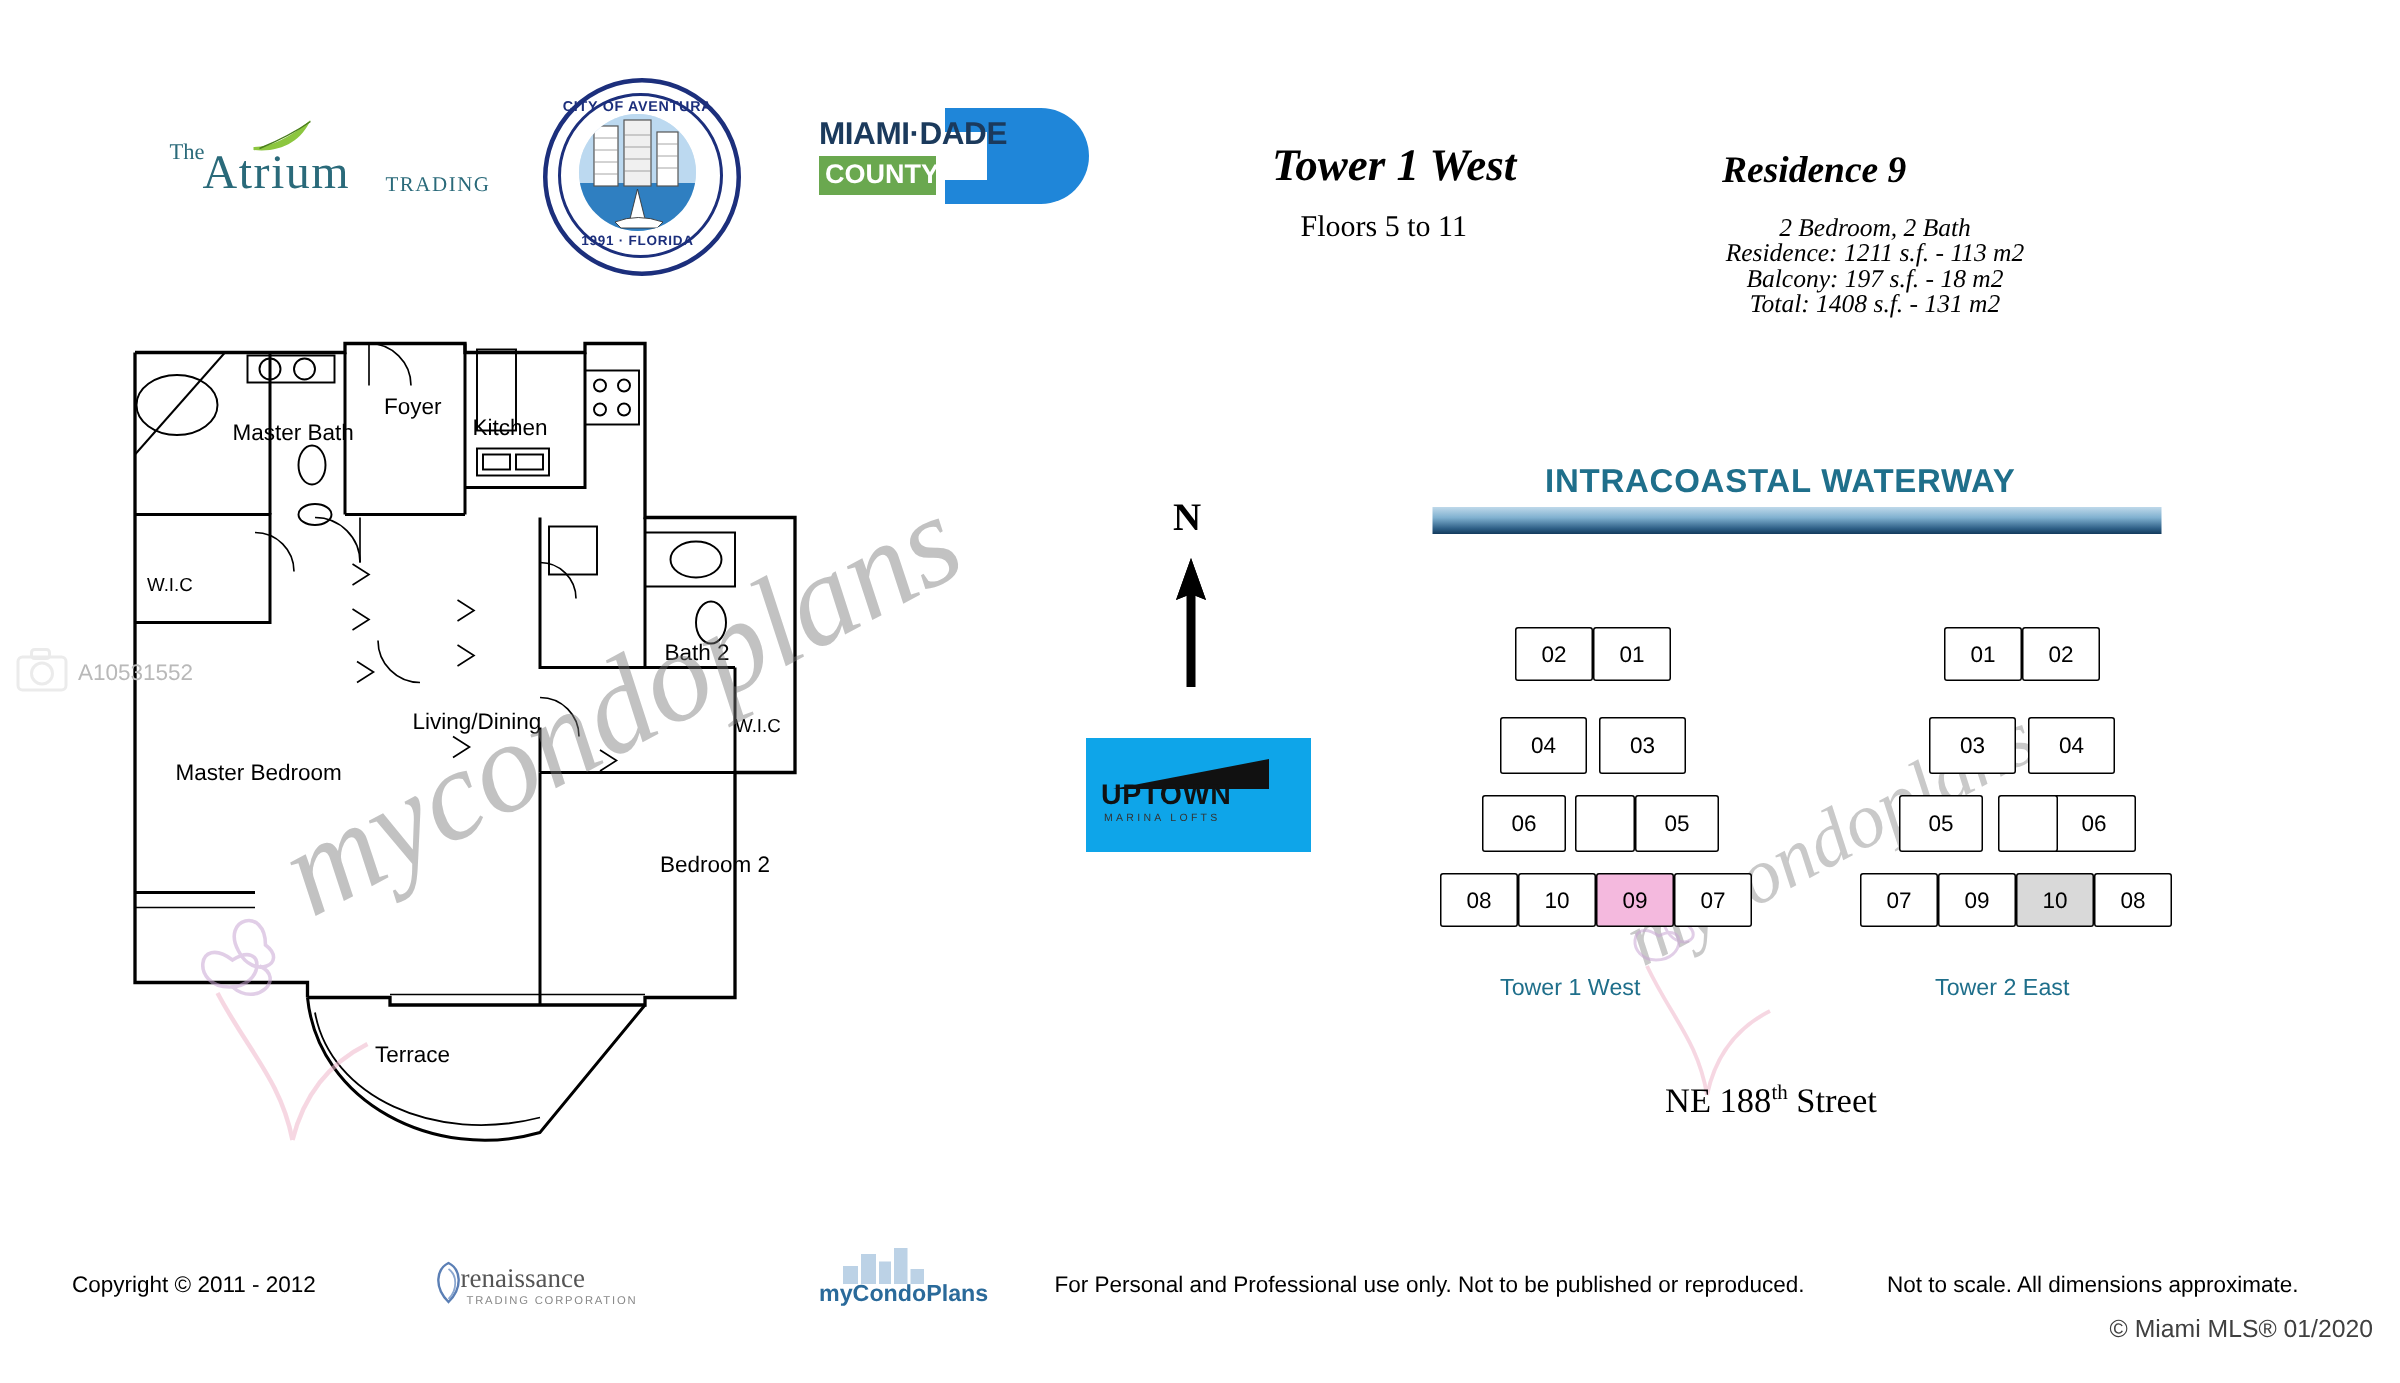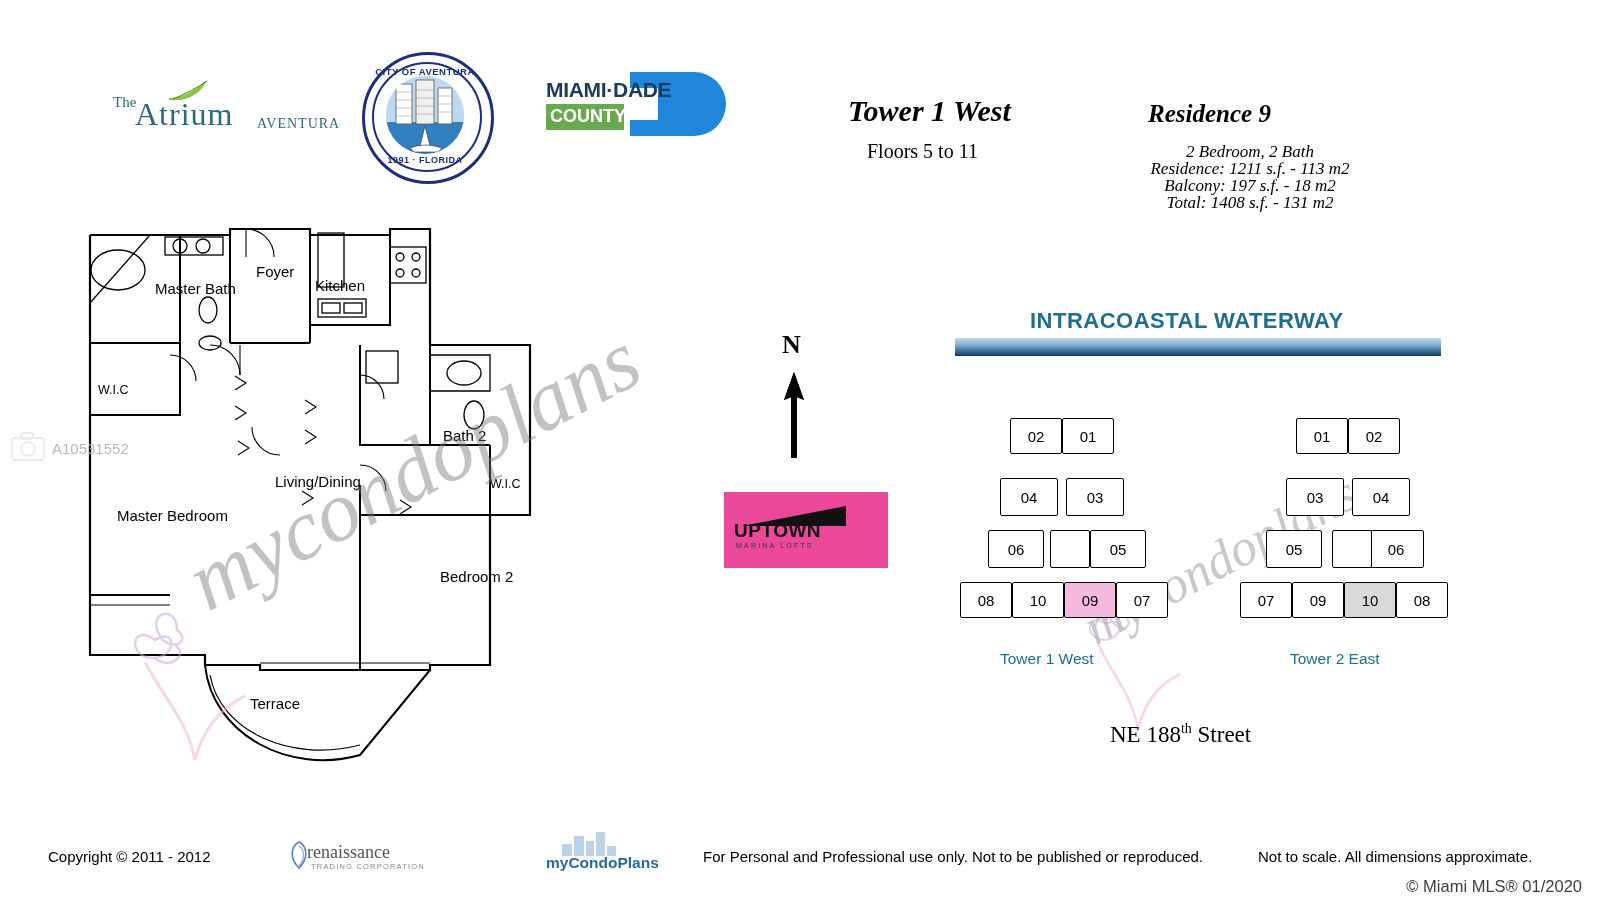--- a/index.html
+++ b/index.html
@@ -101,21 +101,21 @@
   #wmf2 { left: 1080px; top: 590px; }
 
   #mls-id { left: 52px; top: 440px; font-size: 15px; color:#b9b9b9; font-family: "Liberation Sans", sans-serif;}
   #mls-camera { left: 8px; top: 430px; opacity:.35; }
 
   
   #north-block { left: 770px; top: 330px; width: 60px; height: 130px; }
   #north-block .n-letter { position:absolute; left: 12px; top: 0; font-family:"Liberation Serif", serif; font-size: 26px; font-weight: bold;}
 
   
-  #uptown { left: 724px; top: 492px; width: 164px; height: 76px; background: #ec4899; }
+  #uptown { left: 724px; top: 492px; width: 150px; height: 76px; background: #0ea5e9; }
   #uptown .up-text {
     position:absolute; left: 10px; top: 28px; font-family: "Liberation Sans", sans-serif;
     font-size: 19px; font-weight: bold; letter-spacing: 0.5px; color:#111;
   }
   #uptown .up-sub {
     position:absolute; left: 12px; top: 50px; font-size: 7px; letter-spacing: 2.2px; color:#333;
   }
 
   
   #intracoastal-label {
@@ -163,21 +163,21 @@
 </head>
 <body>
 
 <div class="abs" id="atrium-logo">
   <svg class="leaf" viewBox="0 0 46 24">
     <path d="M2 20 C14 20 26 14 40 2 C34 16 20 24 2 22 Z" fill="#8cc63f"></path>
     <path d="M6 21 C18 16 30 10 40 3" stroke="#4a7d1e" stroke-width="1" fill="none"></path>
   </svg>
   <span class="the">The</span>
   <span class="atrium">Atrium</span>
-  <span class="aventura">AVENTURA</span>
+  <span class="aventura">TRADING</span>
 </div>
 
 <div class="abs" id="aventura-seal">
   <div class="ring"></div>
   <div class="ring2"></div>
   <div class="inner-img">
     <svg viewBox="0 0 78 78" width="78" height="78">
       <rect x="0" y="0" width="78" height="46" fill="#bcd9f0"></rect>
       <rect x="0" y="46" width="78" height="32" fill="#2f7fc1"></rect>
       <rect x="10" y="8" width="16" height="40" fill="#ffffff" stroke="#555" stroke-width="0.8"></rect>

